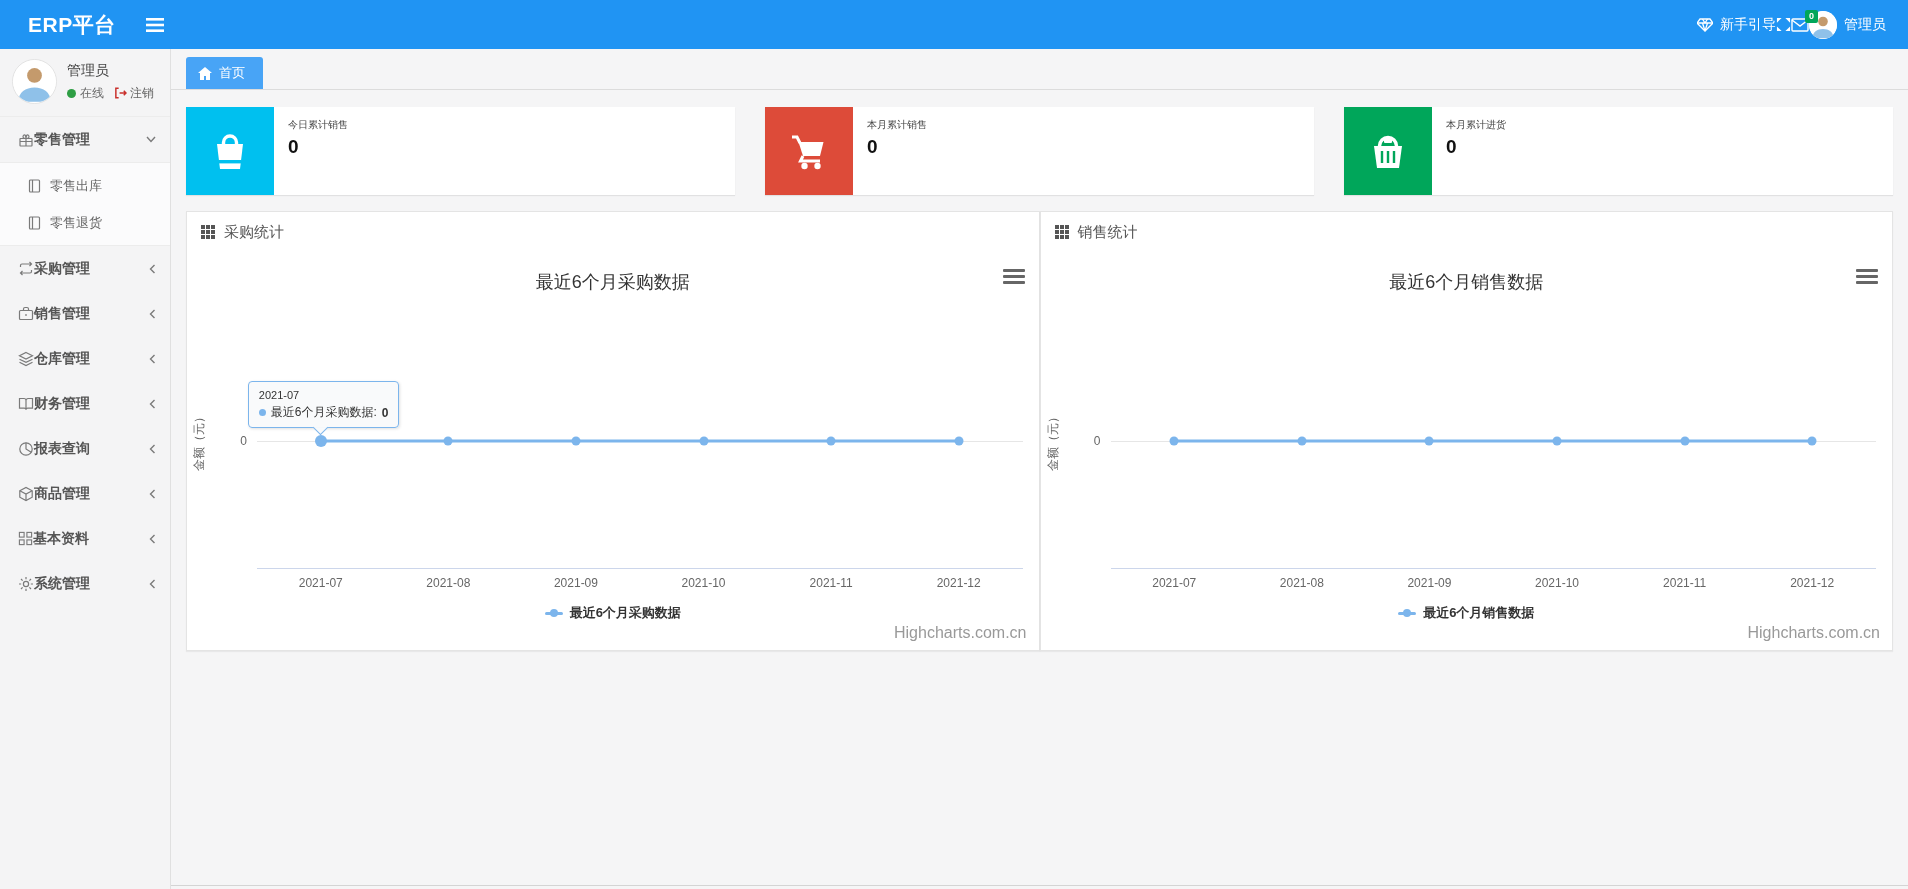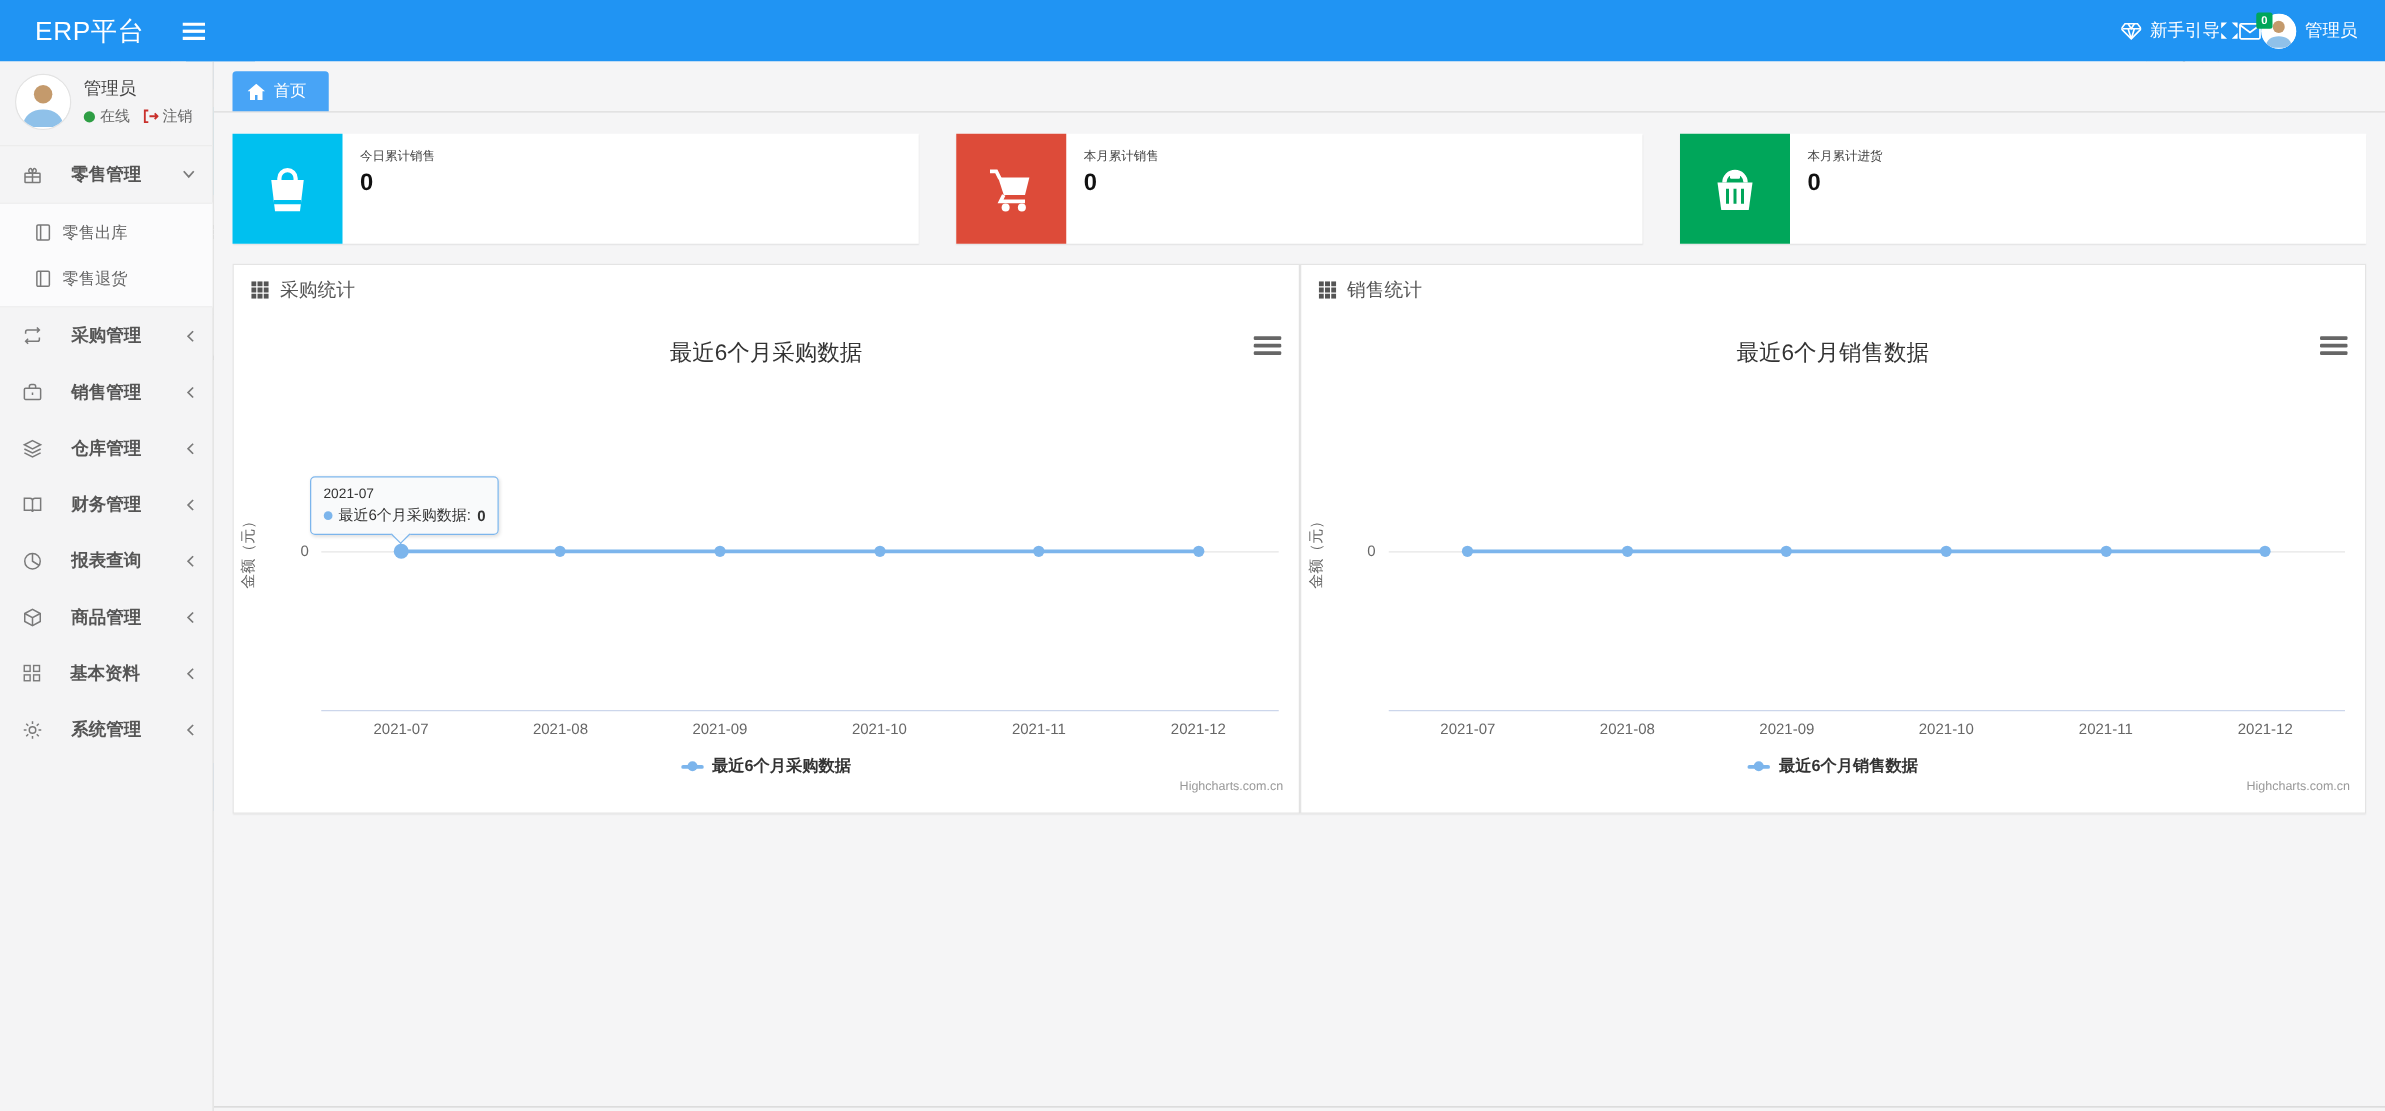--- a/index.html
+++ b/index.html
@@ -1,38 +1,38 @@
 <!DOCTYPE html>
 <html><head>
 <meta charset="utf-8">
 <style>
   * { margin:0; padding:0; box-sizing:border-box; }
   html,body { width:1908px; height:889px; font-family:"Liberation Sans","DejaVu Sans",sans-serif; background:#f4f4f5; overflow:hidden; }
 
   
   .navbar { position:fixed; top:0; left:0; width:1908px; height:49px; background:#2094f3; color:#fff; display:flex; align-items:center; justify-content:space-between; padding:0 22px 0 28px; z-index:50; }
   .nav-left { display:flex; align-items:center; gap:30px; }
-  .brand { font-size:21px; font-weight:normal; letter-spacing:.5px; }
+  .brand { font-size:21px; font-weight:bold; letter-spacing:.5px; }
   .nav-right { display:flex; align-items:center; }
   .nav-item { display:flex; align-items:center; gap:7px; font-size:14px; cursor:pointer; }
   .mail-wrap { position:relative; }
   .badge { position:absolute; top:-8px; right:-9px; background:#00a65a; color:#fff; font-size:9px; line-height:1; padding:2px 4px; border-radius:2px; font-weight:bold; }
   .avatar { border-radius:50%; background:#fff; overflow:hidden; display:inline-block; }
   .avatar.sm { width:28px; height:28px; }
   .avatar.lg { width:45px; height:45px; border:1px solid #e3e3e3; }
 
   
   .sidebar { position:fixed; top:49px; left:0; width:171px; height:840px; background:#f4f4f5; border-right:1px solid #e0e0e0; z-index:40; }
   .user-panel { display:flex; align-items:center; gap:10px; padding:10px 10px 12px 12px; border-bottom:1px solid #ececec; }
   .user-name { font-size:14px; color:#444; margin-bottom:5px; }
   .user-status { font-size:12px; color:#666; display:flex; align-items:center; gap:4px; }
   .status-dot { width:9px; height:9px; border-radius:50%; background:#2e9e44; display:inline-block; }
   .logout { display:flex; align-items:center; gap:3px; margin-left:6px; cursor:pointer; color:#666; }
   .menu { list-style:none; }
-  .menu-item { display:flex; align-items:center; height:45px; padding:0 14px 0 18px; gap:23px; cursor:pointer; color:#555; }
+  .menu-item { display:flex; align-items:center; height:45px; padding:0 14px 0 18px; gap:0; cursor:pointer; color:#555; }
   .menu-item .label { font-size:14px; font-weight:600; flex:1; }
   .menu-item svg, .submenu-item svg { flex:0 0 auto; color:#7a7a7a; }
   .chev { color:#8a8a8a; }
   .submenu { list-style:none; background:#fbfbfc; border-top:1px solid #ececec; border-bottom:1px solid #ececec; padding:4px 0; }
   .submenu-item { display:flex; align-items:center; height:37px; padding:0 14px 0 28px; gap:9px; font-size:13px; color:#666; cursor:pointer; }
 
   
   .main { position:fixed; top:49px; left:171px; width:1737px; height:840px; background:#f5f5f6; display:flex; flex-direction:column; }
   .tab-row { padding:8px 15px 0 15px; border-bottom:1px solid #dcdcdc; }
   .tab { display:inline-flex; align-items:center; gap:7px; background:#48a4f6; color:#fff; font-size:13px; padding:7px 18px 7px 12px; border-radius:3px 3px 0 0; cursor:pointer; }
@@ -61,21 +61,21 @@
   .ytick { position:absolute; top:69px; right:calc(100% + 10px); transform:translateY(-50%); font-size:12px; color:#666; }
   .yaxis-title { position:absolute; top:69px; left:-58px; transform:translate(-50%,-50%) rotate(-90deg); transform-origin:center; font-size:12px; color:#666; white-space:nowrap; }
   .x-axis-line { position:absolute; left:70px; right:16px; top:316px; height:1px; background:#ccd6eb; }
   .x-labels { position:absolute; left:70px; right:16px; top:324px; height:16px; }
   .x-label { position:absolute; transform:translateX(-50%); font-size:12px; color:#666; white-space:nowrap; }
   .legend { position:absolute; left:0; right:0; top:352px; display:flex; justify-content:center; align-items:center; gap:7px; cursor:pointer; }
   .legend-marker { position:relative; width:18px; height:9px; display:inline-block; }
   .legend-line { position:absolute; left:0; right:0; top:3px; height:3px; background:currentColor; border-radius:2px; }
   .legend-dot { position:absolute; left:50%; top:50%; width:8px; height:8px; border-radius:50%; background:currentColor; transform:translate(-50%,-50%); }
   .legend-label { font-size:13px; color:#333; font-weight:600; }
-  .credit { position:absolute; right:12px; top:372px; font-size:10px; color:#999; cursor:pointer; }
+  .credit { position:absolute; right:12px; top:372px; font-size:16px; color:#999; cursor:pointer; }
 
   .chart-tooltip { position:absolute; left:8.3333%; top:69px; transform:translate(-73px,calc(-100% - 13px)); background:rgba(249,250,251,.95); border:1px solid #7cb5ec; border-radius:4px; padding:7px 10px 6px 10px; font-size:12px; color:#333; white-space:nowrap; box-shadow:1px 1px 3px rgba(0,0,0,.12); }
   .chart-tooltip:after { content:""; position:absolute; left:66px; bottom:-6px; width:10px; height:10px; background:rgba(249,250,251,.97); border-right:1px solid #7cb5ec; border-bottom:1px solid #7cb5ec; transform:rotate(45deg); }
   .tt-header { font-size:11px; margin-bottom:3px; }
   .tt-row { display:flex; align-items:center; gap:5px; }
   .tt-dot { width:7px; height:7px; border-radius:50%; background:currentColor; display:inline-block; }
 
   .content-footer { margin-top:auto; height:4px; border-top:1px solid #d4d4d4; }
 </style>
 </head>

